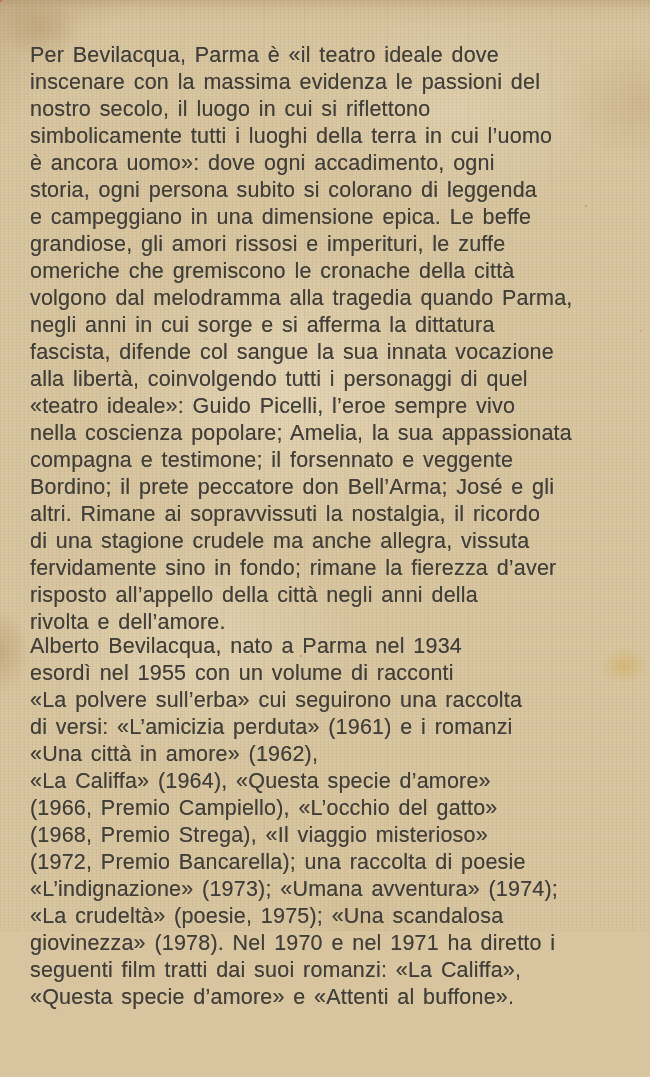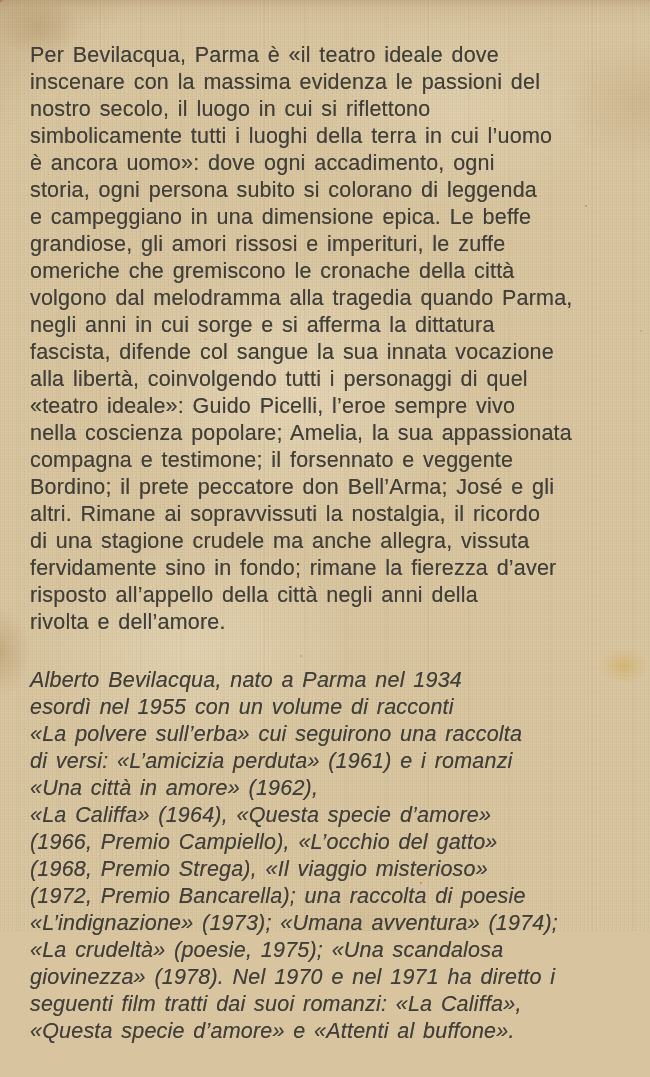--- a/index.html
+++ b/index.html
@@ -60,21 +60,21 @@
   }
   .para{
     position:absolute;left:30px;width:600px;margin:0;
     white-space:pre-line;
     font-size:21.5px;line-height:27px;
     letter-spacing:0.2px;word-spacing:2.5px;
     color:var(--ink);
     text-shadow:0 0 0.6px rgba(62,58,50,0.55);
   }
   .blurb{top:42px;}
-  .bio{top:667px;font-style:italic;}
+  .bio{top:633px;}
 </style>
 </head>
 <body>
 
 <div class="paper">
   <div class="texture"></div>
   <div class="speckles"></div>
   <p class="para blurb">Per Bevilacqua, Parma è «il teatro ideale dove
 inscenare con la massima evidenza le passioni del
 nostro secolo, il luogo in cui si riflettono

